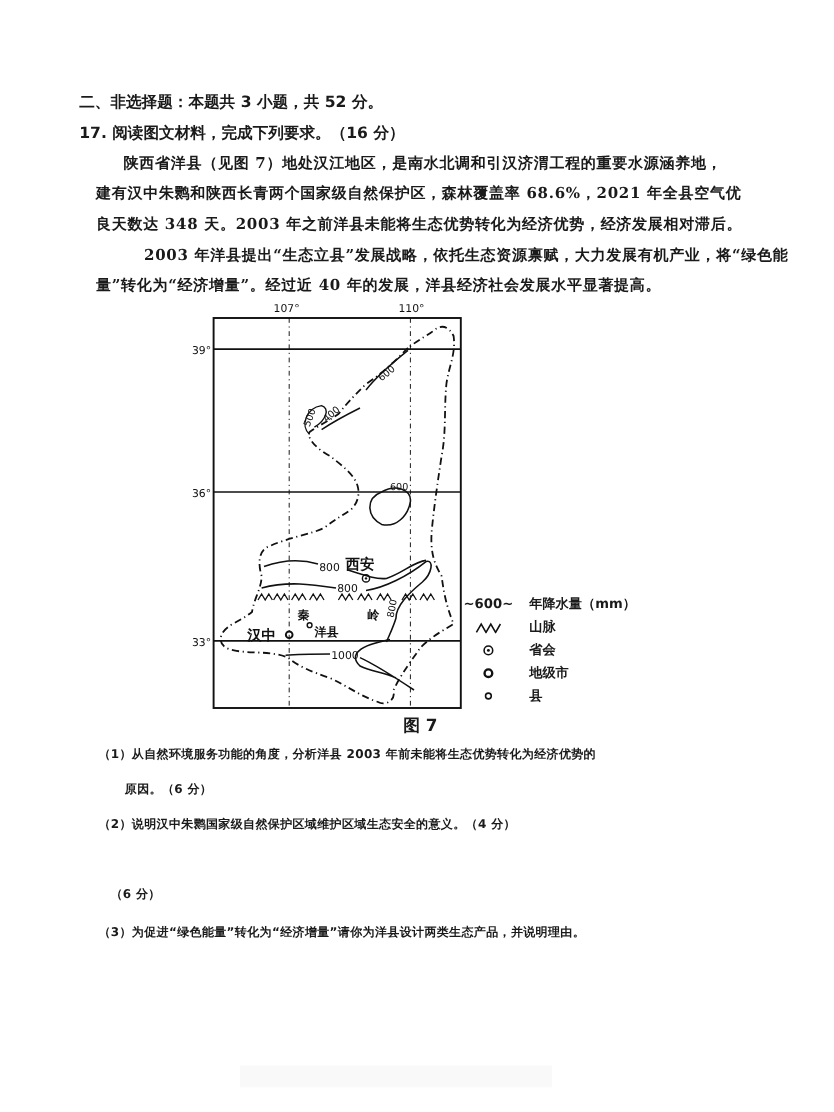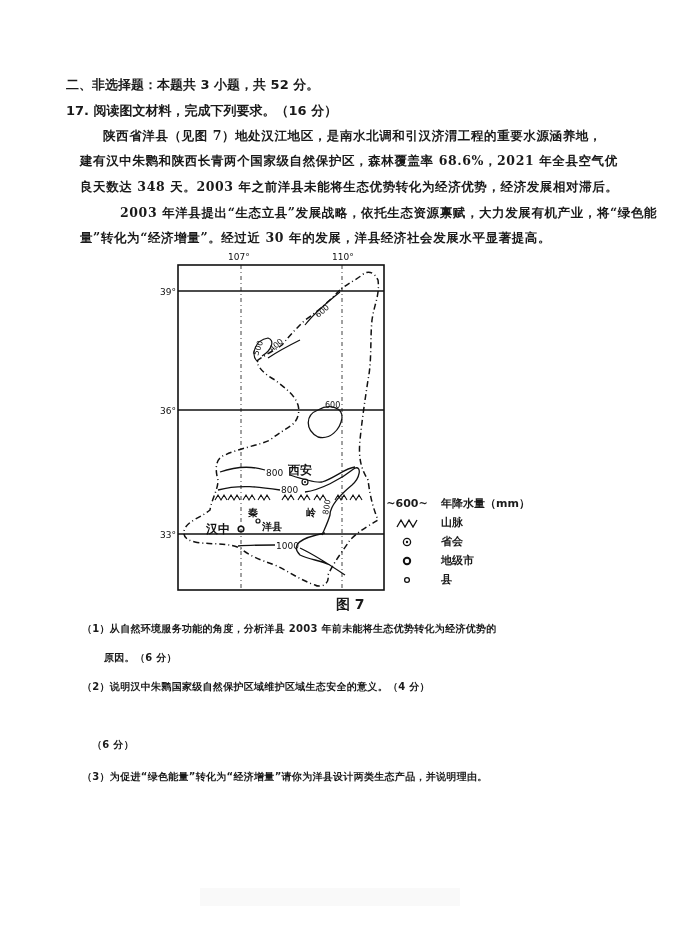--- a/index.html
+++ b/index.html
@@ -20,21 +20,21 @@
 <body>
 
 <div class="line hd" style="left:66px;top:76px;">二、非选择题：本题共 3 小题，共 52 分。</div>
 <div class="line hd" style="left:66px;top:102px;">17. 阅读图文材料，完成下列要求。（16 分）</div>
 
 <div>
   <div class="line para" style="left:103px;top:128px;">陕西省洋县（见图 7）地处汉江地区，是南水北调和引汉济渭工程的重要水源涵养地，</div>
   <div class="line para" style="left:80px;top:153px;">建有汉中朱鹮和陕西长青两个国家级自然保护区，森林覆盖率 68.6%，2021 年全县空气优</div>
   <div class="line para" style="left:80px;top:179px;">良天数达 348 天。2003 年之前洋县未能将生态优势转化为经济优势，经济发展相对滞后。</div>
   <div class="line para" style="left:80px;top:205px;margin-left:40px;">2003 年洋县提出“生态立县”发展战略，依托生态资源禀赋，大力发展有机产业，将“绿色能</div>
-  <div class="line para" style="left:80px;top:230px;">量”转化为“经济增量”。经过近 30 年的发展，洋县经济社会发展水平显著提高。</div>
+  <div class="line para" style="left:80px;top:230px;">量”转化为“经济增量”。经过近 40 年的发展，洋县经济社会发展水平显著提高。</div>
 </div>
 
 <svg id="map" width="230" height="345" viewBox="160 252 230 345">
   <g fill="none" stroke="#111">
     <rect x="178" y="265" width="206" height="325" stroke-width="1.6"></rect>
     <line x1="178" y1="291" x2="384" y2="291" stroke-width="1.4"></line>
     <line x1="178" y1="410" x2="384" y2="410" stroke-width="1.4"></line>
     <line x1="178" y1="534" x2="384" y2="534" stroke-width="1.4"></line>
     <line x1="241" y1="265" x2="241" y2="590" stroke-width="0.8" stroke-dasharray="4 3 1 3"></line>
     <line x1="342" y1="265" x2="342" y2="590" stroke-width="0.8" stroke-dasharray="4 3 1 3"></line>

